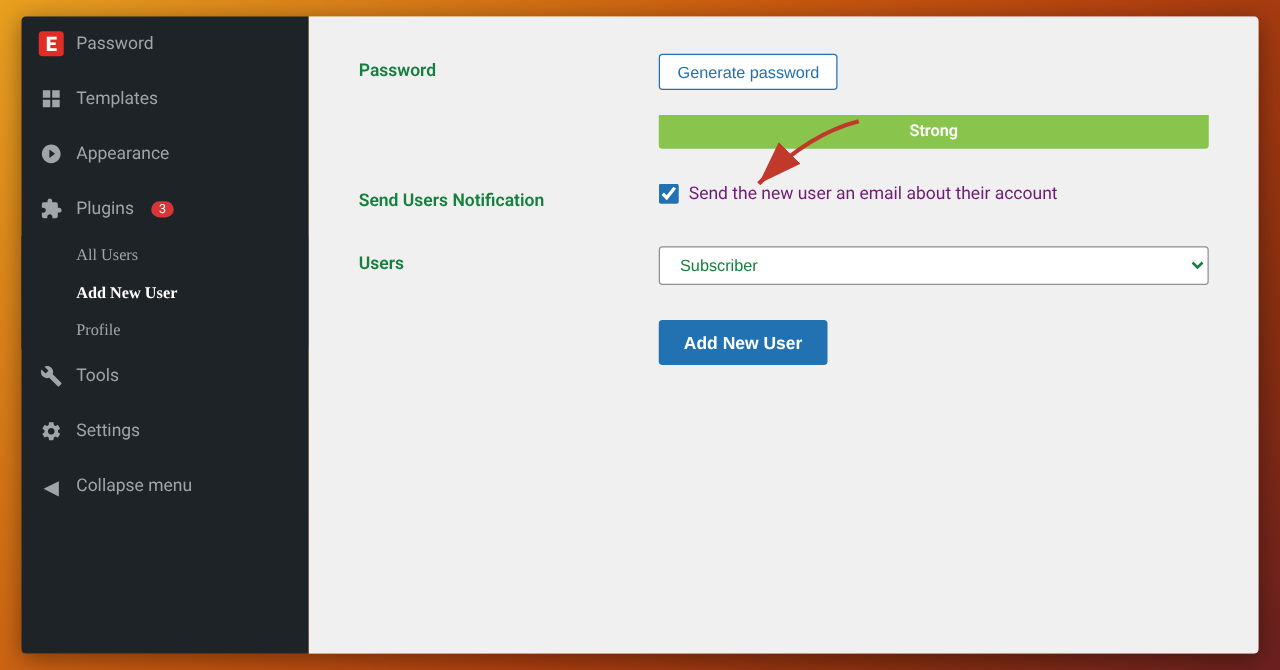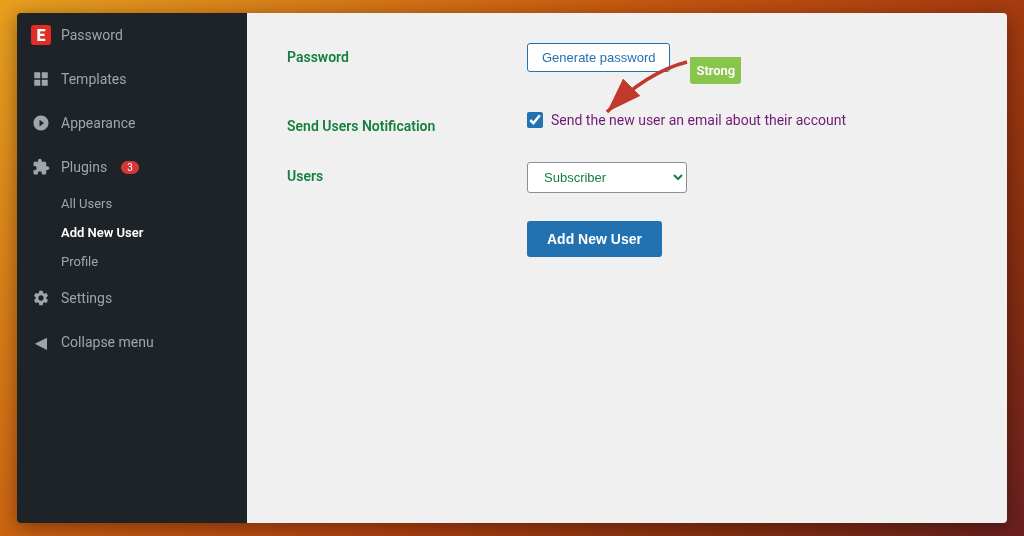--- a/index.html
+++ b/index.html
@@ -70,20 +70,21 @@
 
     .sidebar-sub {
       background: #1e2327;
     }
 
     .sidebar-sub-item {
       padding: 7px 14px 7px 44px;
       font-size: 13px;
       color: #a0a5aa;
       cursor: pointer;
+      font-family: Liberation Serif, serif;
     }
 
     .sidebar-sub-item.active-sub {
       color: #fff;
       font-weight: 600;
     }
 
     
     .main-content {
       flex: 1;
@@ -109,22 +110,22 @@
       font-size: 14px;
       font-weight: 600;
       color: #15803d;
       padding-top: 6px;
       flex-shrink: 0;
     }
 
     .form-field {
       flex: 1;
       display: flex;
-      flex-direction: row;
-      gap: 20px;
+      flex-direction: column;
+      gap: 6px;
     }
 
     .btn-generate {
       background: #fff;
       border: 1px solid #2271b1;
       color: #2271b1;
       padding: 6px 14px;
       font-size: 13px;
       cursor: pointer;
       border-radius: 3px;
@@ -259,20 +260,28 @@
       <span class="badge">3</span>
     </div>
 
 
     <div class="sidebar-sub">
       <div class="sidebar-sub-item">All Users</div>
       <div class="sidebar-sub-item active-sub">Add New User</div>
       <div class="sidebar-sub-item">Profile</div>
     </div>
 
+    <div class="sidebar-item">
+      <span class="icon">
+        <svg width="18" height="18" viewBox="0 0 24 24" fill="#a0a5aa">
+            <path d="M22.7 19l-9.1-9.1c.9-2.3.4-5-1.5-6.9-2-2-5-2.4-7.4-1.3L9 6 6 9 1.6 4.7C.4 7.1.9 10.1 2.9 12.1c1.9 1.9 4.6 2.4 6.9 1.5l9.1 9.1c.4.4 1 .4 1.4 0l2.3-2.3c.5-.4.5-1.1.1-1.4z"></path>
+          </svg>
+      </span>
+      <span>Tools</span>
+    </div>
 
     <div class="sidebar-item">
       <span class="icon">
         <svg width="18" height="18" viewBox="0 0 24 24" fill="#a0a5aa">
             <path d="M19.14 12.94c.04-.3.06-.61.06-.94 0-.32-.02-.64-.07-.94l2.03-1.58c.18-.14.23-.41.12-.61l-1.92-3.32c-.12-.22-.37-.29-.59-.22l-2.39.96c-.5-.38-1.03-.7-1.62-.94l-.36-2.54c-.04-.24-.24-.41-.48-.41h-3.84c-.24 0-.43.17-.47.41l-.36 2.54c-.59.24-1.13.57-1.62.94l-2.39-.96c-.22-.08-.47 0-.59.22L2.74 8.87c-.12.21-.08.47.12.61l2.03 1.58c-.05.3-.09.63-.09.94s.02.64.07.94l-2.03 1.58c-.18.14-.23.41-.12.61l1.92 3.32c.12.22.37.29.59.22l2.39-.96c.5.38 1.03.7 1.62.94l.36 2.54c.05.24.24.41.48.41h3.84c.24 0 .44-.17.47-.41l.36-2.54c.59-.24 1.13-.56 1.62-.94l2.39.96c.22.08.47 0 .59-.22l1.92-3.32c.12-.22.07-.47-.12-.61l-2.01-1.58zM12 15.6c-1.98 0-3.6-1.62-3.6-3.6s1.62-3.6 3.6-3.6 3.6 1.62 3.6 3.6-1.62 3.6-3.6 3.6z"></path>
           </svg>
       </span>
       <span>Settings</span>
     </div>
 

